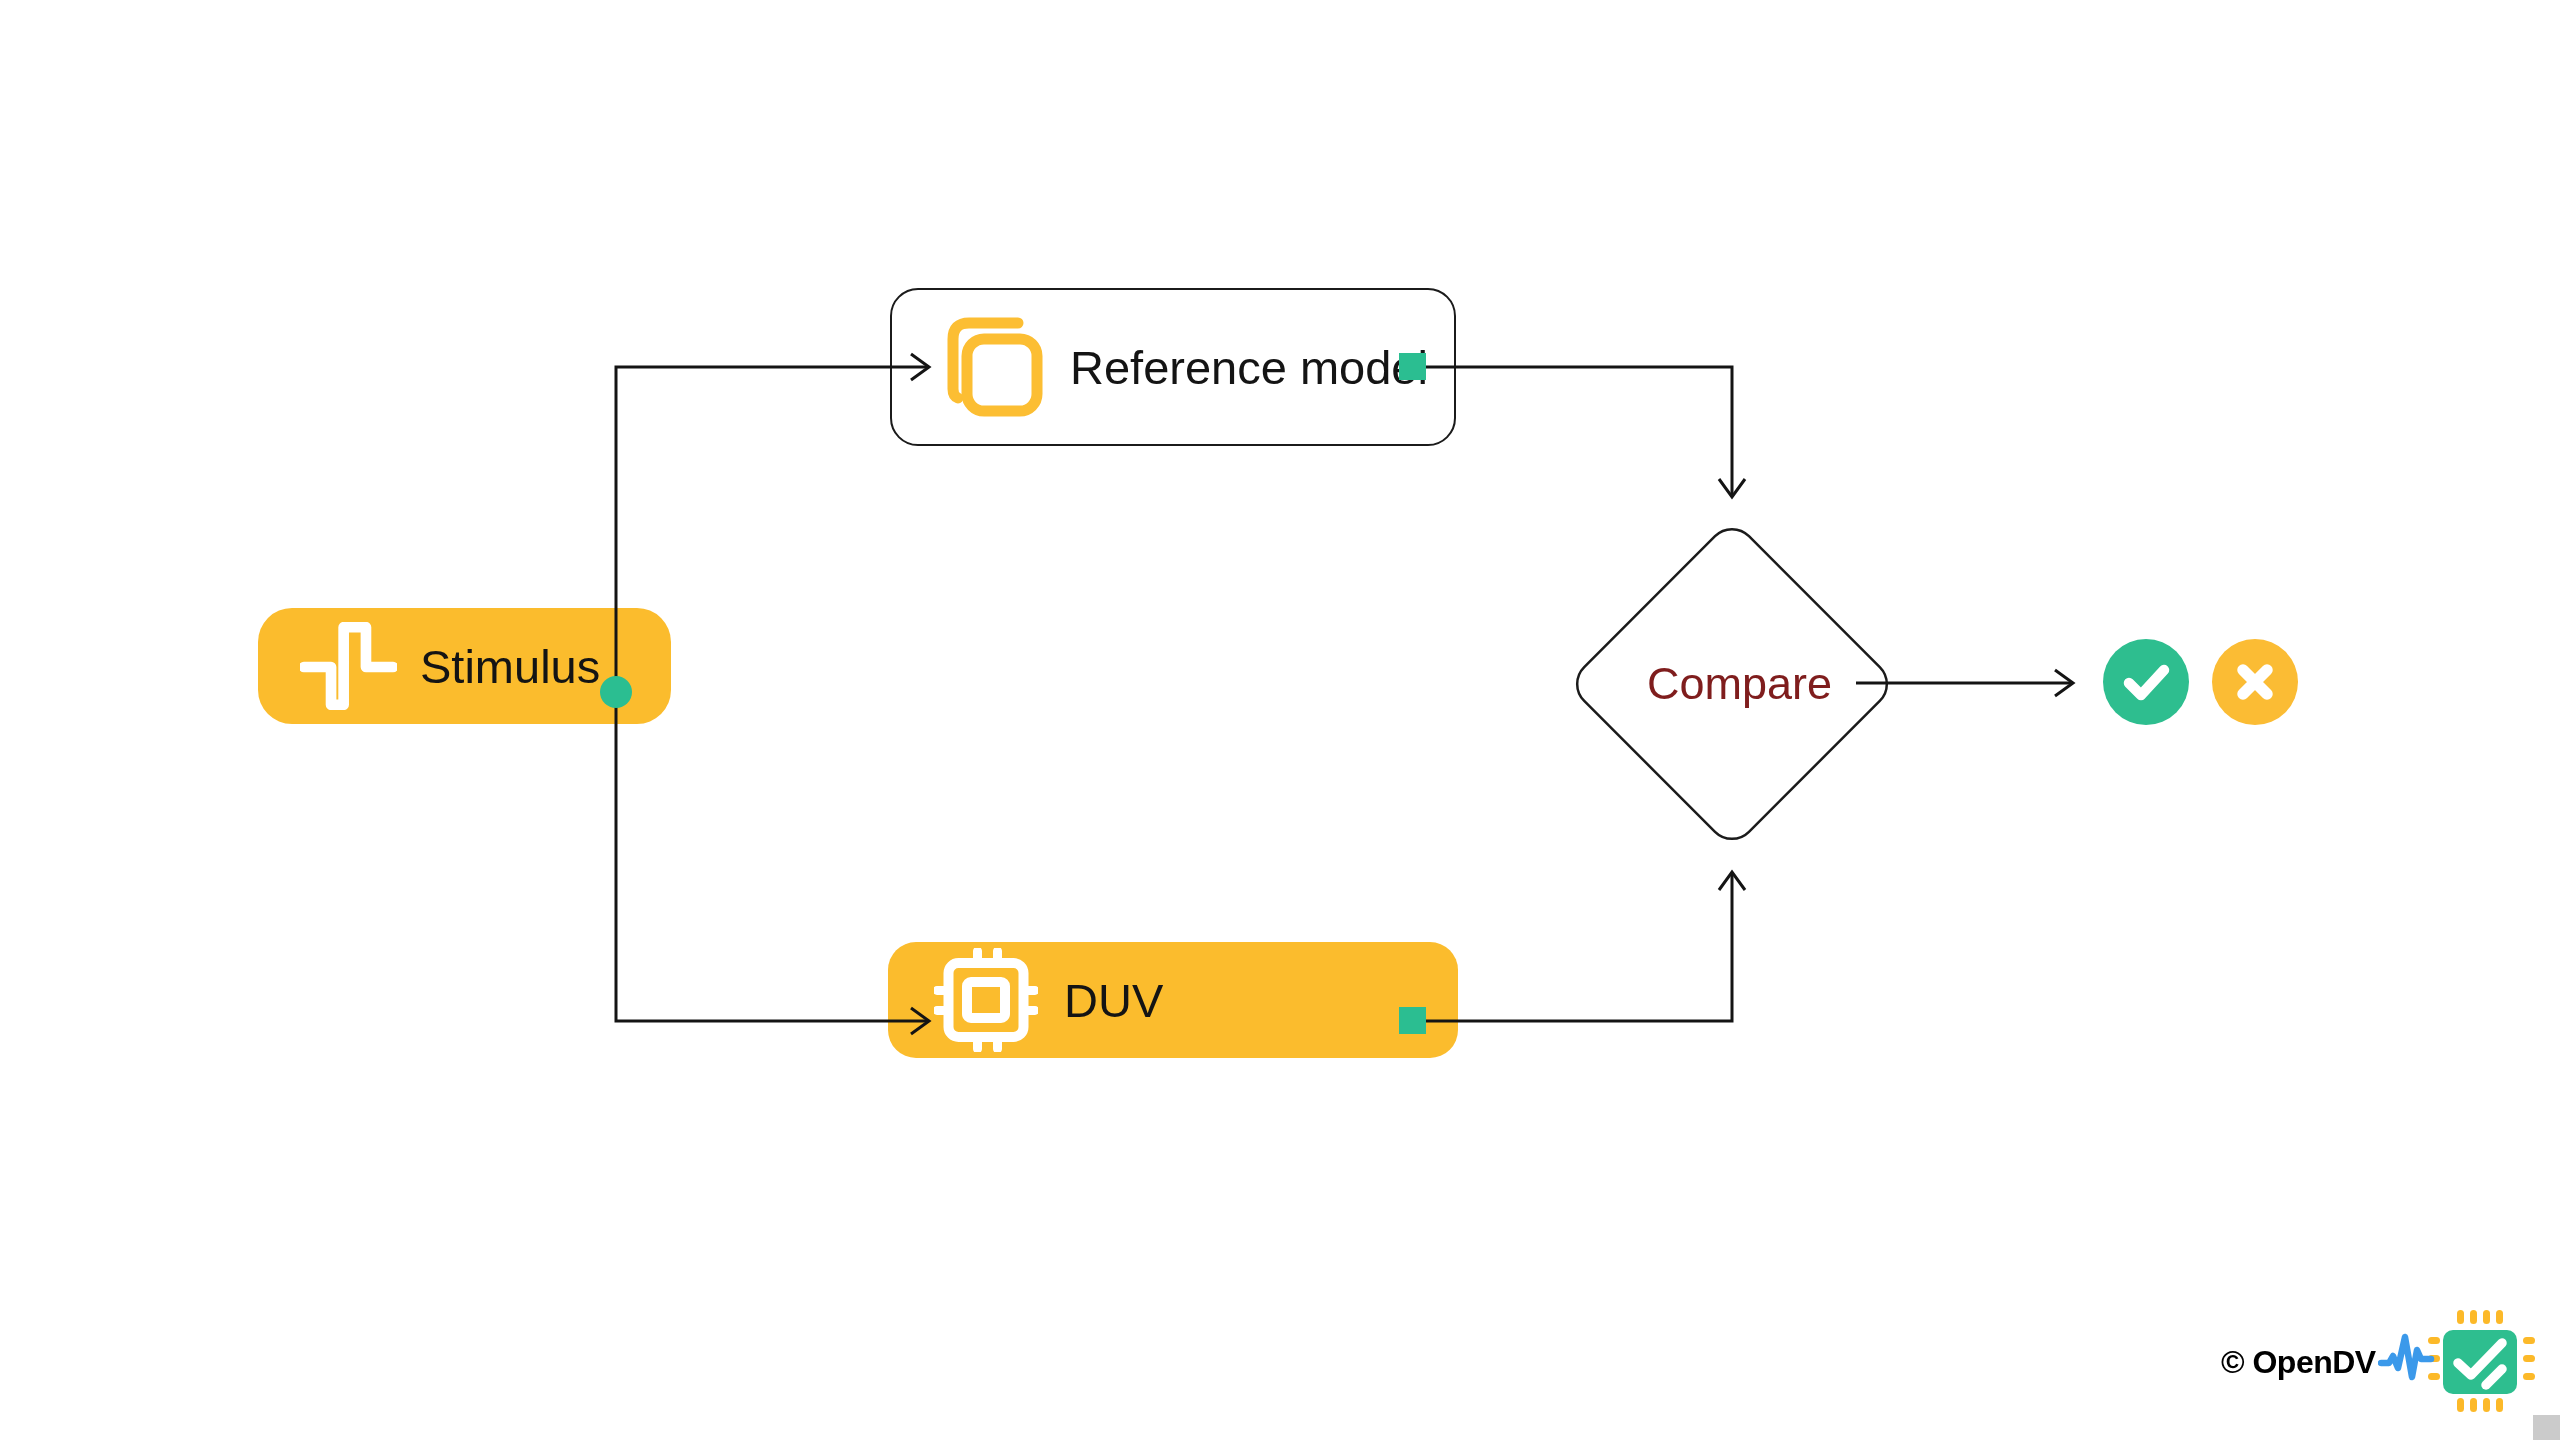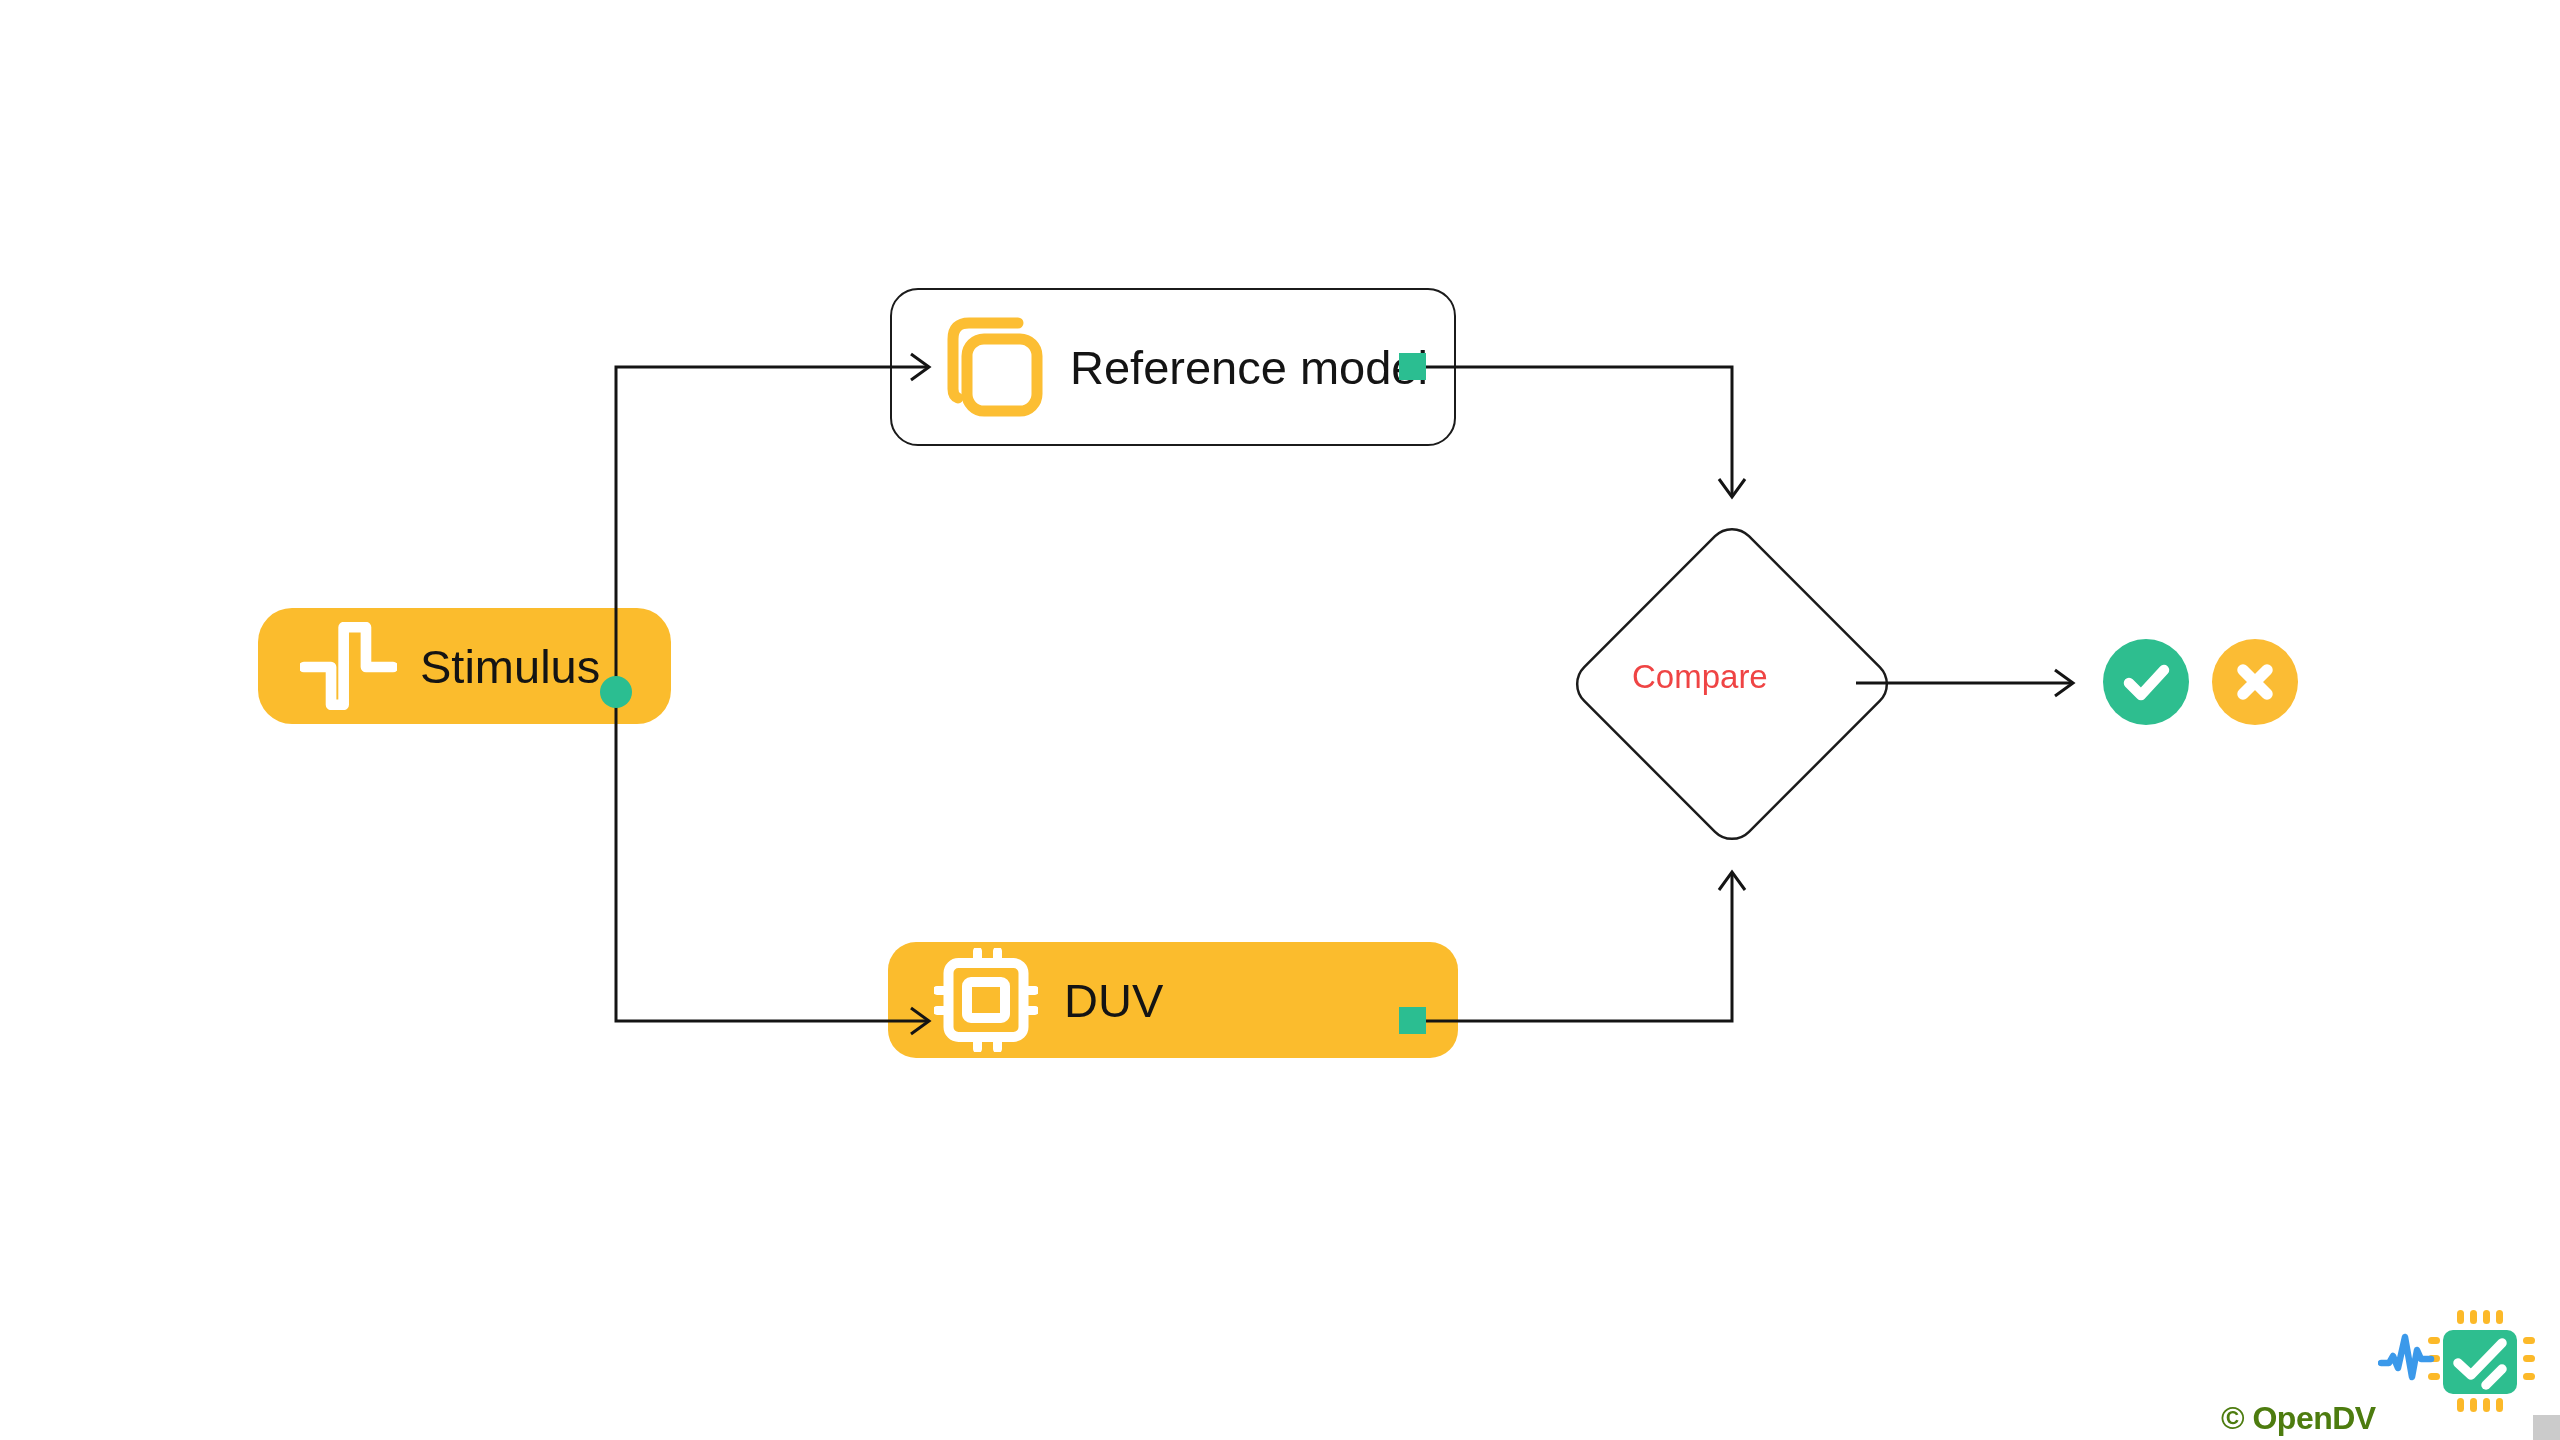--- a/index.html
+++ b/index.html
@@ -6,25 +6,25 @@
   .canvas{
     position:relative;width:2560px;height:1440px;background:#ffffff;overflow:hidden;
     font-family:"Liberation Sans","DejaVu Sans",sans-serif;color:#141414;
   }
   .node{position:absolute;display:flex;align-items:center;box-sizing:border-box;}
   .node .label{font-size:47px;color:#141414;white-space:nowrap;}
   #node-stimulus{left:258px;top:608px;width:413px;height:116px;background:#FBBC2D;border-radius:34px;padding-left:42px;gap:23px;}
   #node-reference{left:890px;top:288px;width:566px;height:158px;background:#ffffff;border:2.5px solid #1b1b1b;border-radius:28px;padding-left:52px;gap:26px;}
   #node-duv{left:888px;top:942px;width:570px;height:116px;background:#FBBC2D;border-radius:28px;padding-left:46px;gap:26px;}
   .overlay{position:absolute;left:0;top:0;width:2560px;height:1440px;}
-  .compare-label{position:absolute;left:1632px;top:658px;width:200px;text-align:left;font-size:33px;color:#ef4444;}
+  .compare-label{position:absolute;left:1632px;top:658px;width:200px;text-align:right;font-size:45px;color:#7f1d1d;}
   .result{position:absolute;top:639px;width:86px;height:86px;border-radius:50%;display:flex;align-items:center;justify-content:center;}
   #result-pass{left:2103px;background:#2EBE8F;}
   #result-fail{left:2212px;background:#FBBC34;}
-  .copyright{position:absolute;left:2221px;top:1400px;font-size:32px;font-weight:600;letter-spacing:-0.5px;color:#4d7c0f;white-space:nowrap;}
+  .copyright{position:absolute;left:2221px;top:1344px;font-size:32px;font-weight:600;letter-spacing:-0.5px;color:#000000;white-space:nowrap;}
   .logo{position:absolute;left:2378px;top:1306px;}
   .corner{position:absolute;left:2533px;top:1415px;width:27px;height:25px;background:#CBCBCB;}
 </style>
 </head>
 <body>
 
 <div class="canvas">
 
   <div class="node" id="node-stimulus">
     <svg width="97" height="88" viewBox="0 0 100 90">

